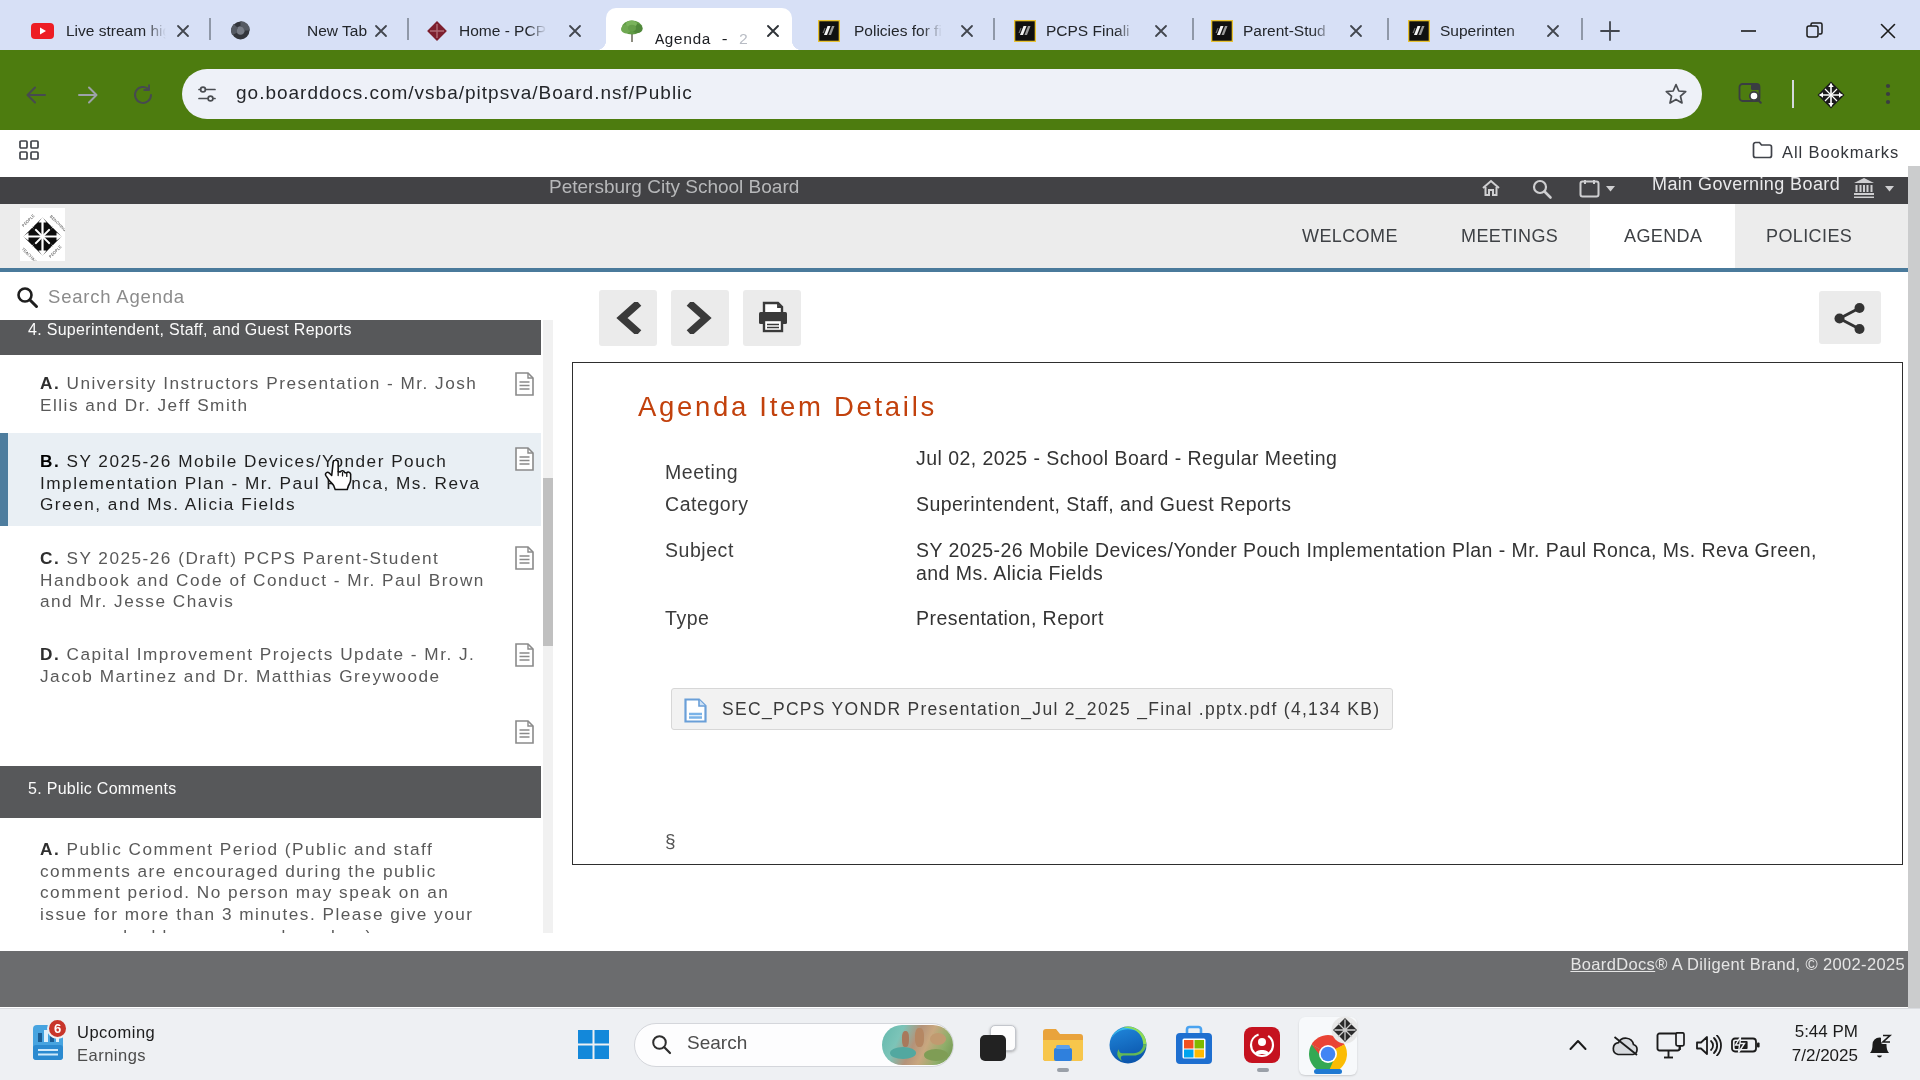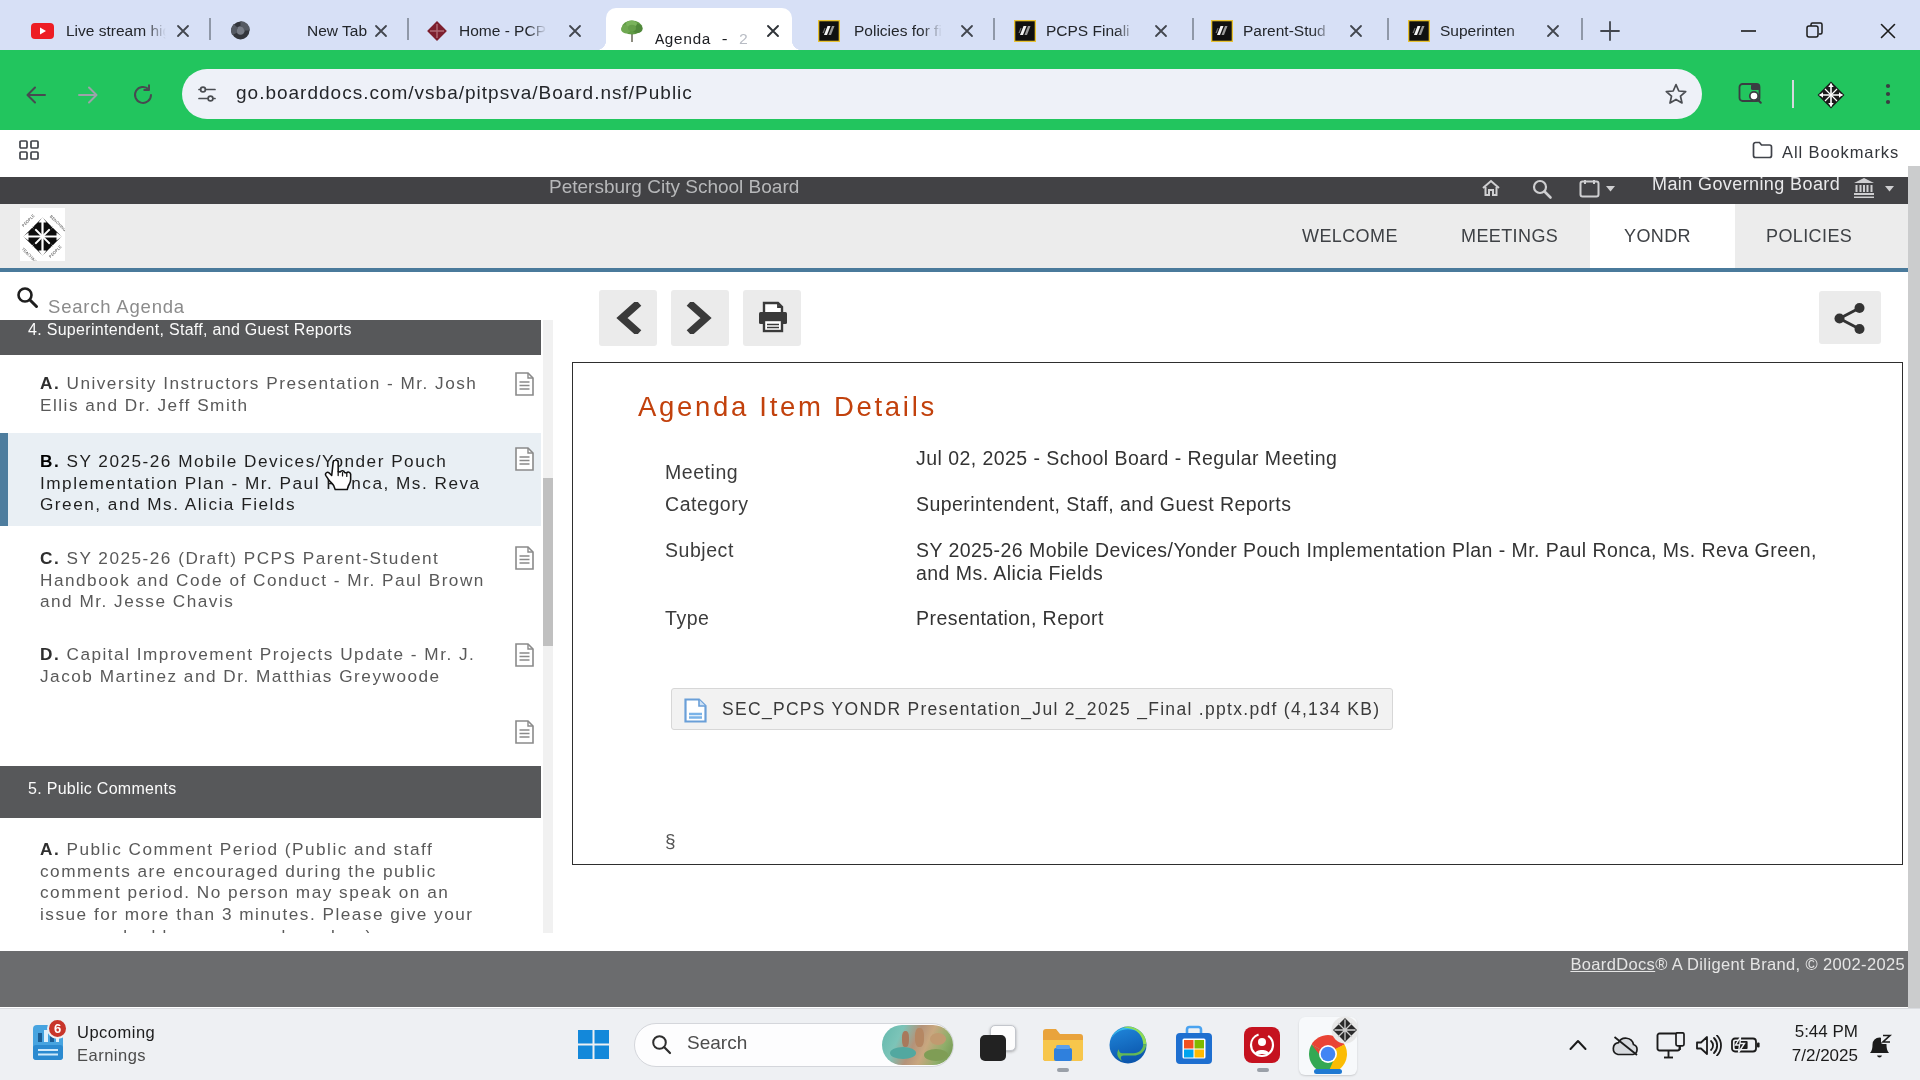--- a/index.html
+++ b/index.html
@@ -134,21 +134,21 @@
       </svg>
   <svg class="a" style="left:1806px;top:22px;" width="17" height="16" viewBox="0 0 17 16">
         <rect x="1" y="4" width="11" height="11" rx="2" fill="none" stroke="#1b1b1b" stroke-width="1.5"></rect>
         <path d="M5 4 L5 2.5 A1.5 1.5 0 0 1 6.5 1 L14.5 1 A1.5 1.5 0 0 1 16 2.5 L16 10.5 A1.5 1.5 0 0 1 14.5 12 L12.8 12" fill="none" stroke="#1b1b1b" stroke-width="1.5"></path>
       </svg>
   <svg class="a" style="left:1880px;top:23px;" width="16" height="16" viewBox="0 0 16 16">
         <path d="M1.5 1.5 L14.5 14.5 M14.5 1.5 L1.5 14.5" stroke="#1b1b1b" stroke-width="1.6" stroke-linecap="round"></path>
       </svg>
 </div>
 
-<div class="a" id="toolbar" style="left:0;top:50px;width:1920px;height:80px;background:#22c55e;">
+<div class="a" id="toolbar" style="left:0;top:50px;width:1920px;height:80px;background:#4d7c0f;">
 
   <svg class="a" style="left:24px;top:33px;" width="24" height="24" viewBox="0 0 24 24">
         <path d="M21 12 L4 12 M11 4.5 L3.5 12 L11 19.5" fill="none" stroke="#474a50" stroke-width="2" stroke-linecap="round" stroke-linejoin="round"></path>
       </svg>
 
   <svg class="a" style="left:76px;top:33px;" width="24" height="24" viewBox="0 0 24 24">
         <path d="M3 12 L20 12 M13 4.5 L20.5 12 L13 19.5" fill="none" stroke="#9da2a9" stroke-width="2" stroke-linecap="round" stroke-linejoin="round"></path>
       </svg>
 
   <svg class="a" style="left:131px;top:33px;" width="24" height="24" viewBox="0 0 24 24">
@@ -250,32 +250,32 @@
     <path d="M12.5 14.5 L17 15.5 L14 18.5 Z M32.5 14.5 L28 15.5 L31 18.5 Z M12.5 34.5 L17 33.5 L14 30.5 Z M32.5 34.5 L28 33.5 L31 30.5 Z" fill="#0d0d0d"></path>
     <text x="1" y="13" font-size="4" fill="#444" transform="rotate(-45 5 11)">PEOPLE</text>
     <text x="27" y="7" font-size="4" fill="#444" transform="rotate(45 31 9)">BENCHING</text>
     <text x="2" y="40" font-size="4" fill="#444" transform="rotate(45 5 38)">TEACHING</text>
     <text x="28" y="44" font-size="4" fill="#444" transform="rotate(-45 32 42)">PEOPLE</text>
   </svg>
 
   <div class="a" style="left:1590px;top:0;width:145px;height:64px;background:#fff;"></div>
   <div class="navitem" style="left:1302px;">WELCOME</div>
   <div class="navitem" style="left:1461px;">MEETINGS</div>
-  <div class="navitem" style="left:1624px;">YONDR</div>
+  <div class="navitem" style="left:1624px;">AGENDA</div>
   <div class="navitem" style="left:1766px;">POLICIES</div>
 </div>
 <div class="a" style="left:0;top:268px;width:1908px;height:4px;background:#4a7a9b;"></div>
 
 <div class="a" id="content" style="left:0;top:272px;width:1908px;height:679px;background:#fff;">
 
   <svg class="a" style="left:15px;top:13px;" width="24" height="24" viewBox="0 0 24 24">
         <circle cx="10" cy="10" r="6.5" fill="none" stroke="#1e1e1e" stroke-width="2.6"></circle>
         <path d="M15 15 L21.5 21.5" stroke="#1e1e1e" stroke-width="3" stroke-linecap="round"></path>
       </svg>
-  <div class="a" style="left:48px;top:24px;font-size:18.5px;letter-spacing:0.8px;color:#8b8b8b;">Search Agenda</div>
+  <div class="a" style="left:48px;top:14px;font-size:18.5px;letter-spacing:0.8px;color:#8b8b8b;">Search Agenda</div>
 
   <div class="a" id="sblist" style="left:0;top:48px;width:553px;height:613px;overflow:hidden;">
 
     <div class="sechdr" style="top:-17px;height:52px;">
           <div style="margin:18px 0 0 28px;">4. Superintendent, Staff, and Guest Reports</div>
         </div>
 
     <div class="sbitem" style="top:53px;"><b>A.</b> University Instructors Presentation - Mr. Josh<br>Ellis and Dr. Jeff Smith</div>
     <svg class="docicon" style="top:52px;" viewBox="0 0 19 24">
           <path d="M1 1 L13 1 L18 6 L18 23 L1 23 Z" fill="#fff" stroke="#8a8a8a" stroke-width="1.6"></path>

